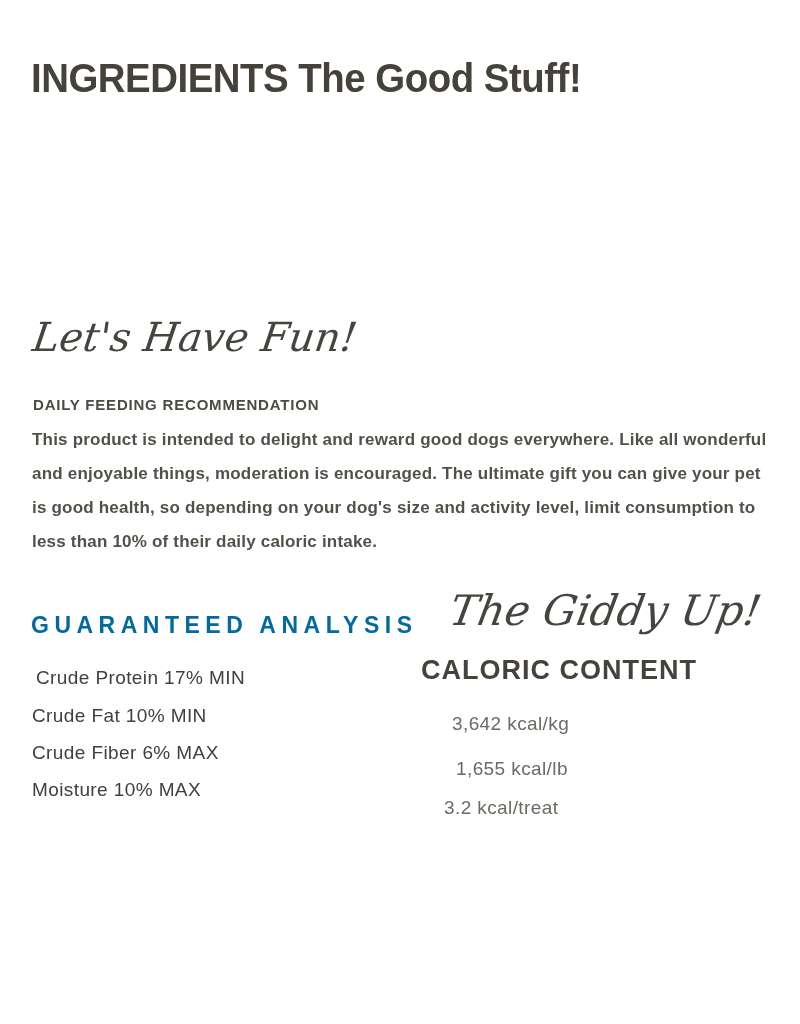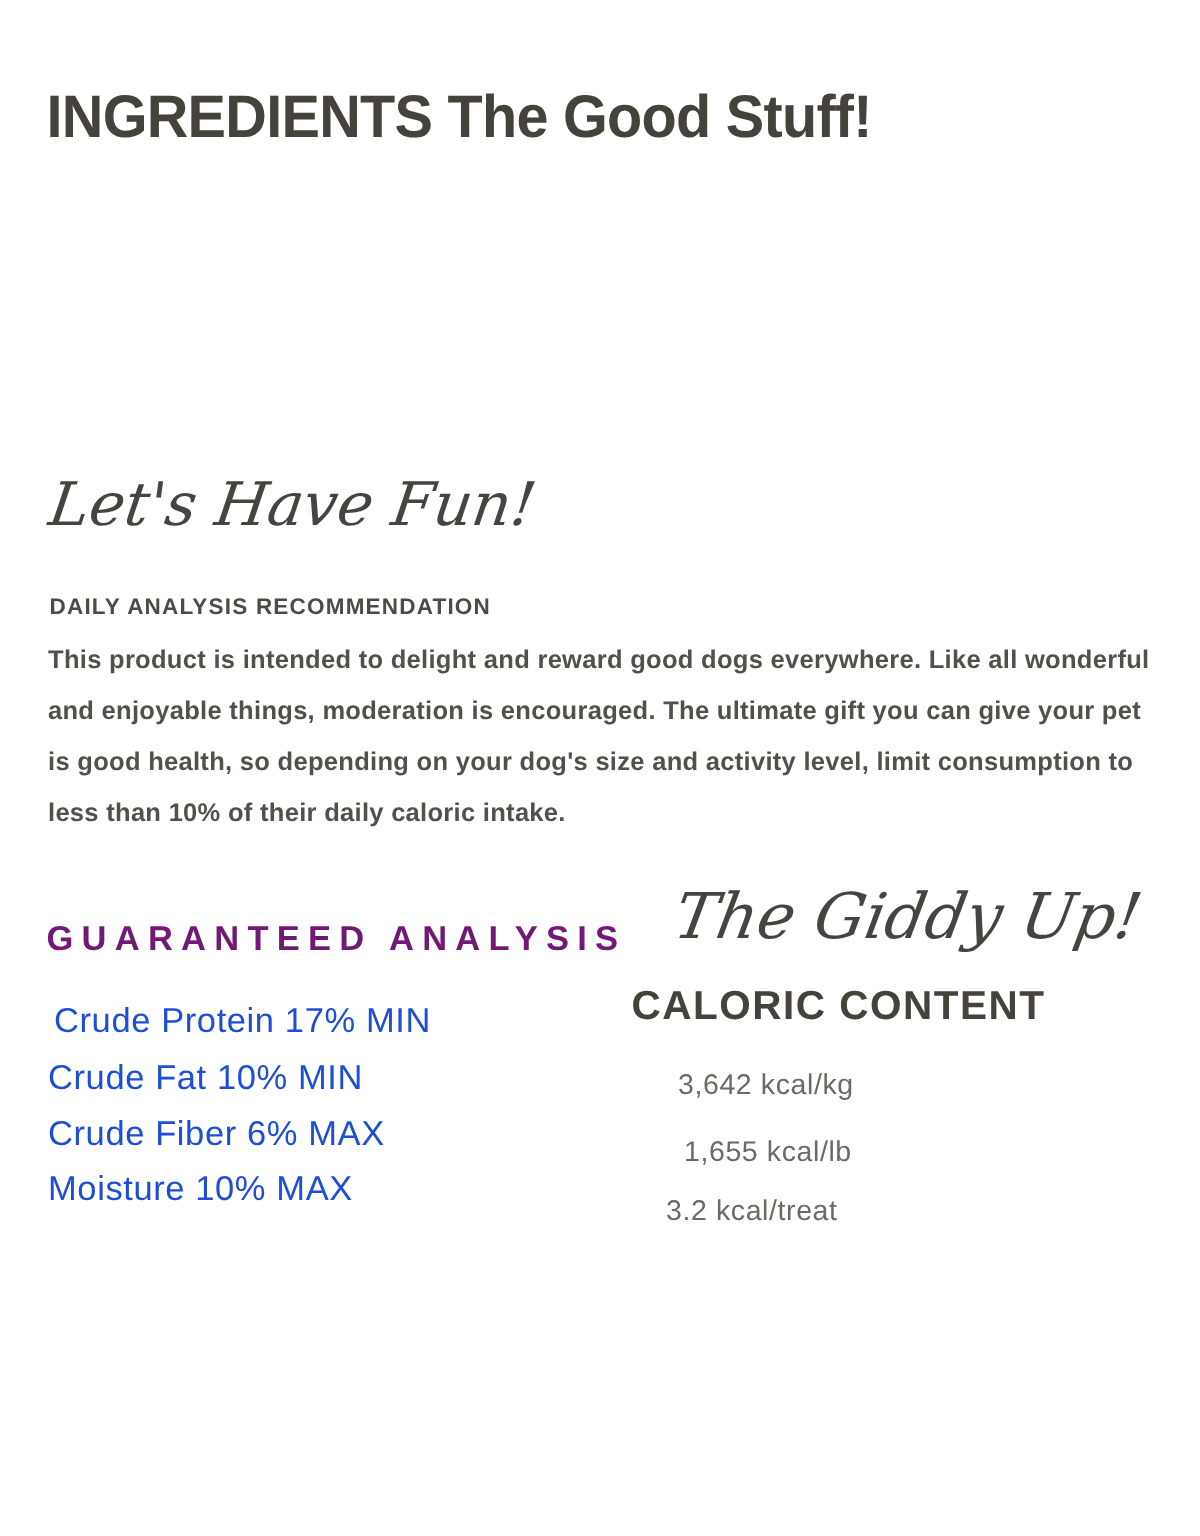--- a/index.html
+++ b/index.html
@@ -35,25 +35,25 @@
   }
   .feed-body {
     position:absolute; left:32px; top:423px; width:748px; margin:0;
     font-size:17px; font-weight:bold; line-height:34px;
     color:#53504a; letter-spacing:0.2px;
   }
 
   
   .ga-head {
     position:absolute; left:31px; top:612px;
-    font-size:23px; font-weight:bold; letter-spacing:5.5px; color:#701a75;
+    font-size:23px; font-weight:bold; letter-spacing:5.5px; color:#0369a1;
     white-space:nowrap;
   }
   .ga-item {
-    position:absolute; font-size:23px; color:#1d4ed8;
+    position:absolute; font-size:19px; color:#404040;
     letter-spacing:0.4px; white-space:nowrap;
   }
   .ga-item-0 { left:36px; top:667px; }
   .ga-item-1 { left:32px; top:705px; }
   .ga-item-2 { left:32px; top:742px; }
   .ga-item-3 { left:32px; top:779px; }
 
   
   .script-giddy {
     position:absolute; left:446px; top:586px; font-size:42px;
@@ -100,21 +100,21 @@
 </head>
 <body>
 
 <div class="page">
 
   <h1 class="title">INGREDIENTS The Good Stuff!</h1>
 
 
   <div class="script script-fun">Let's Have Fun!</div>
 
-  <div class="feed-head">DAILY ANALYSIS RECOMMENDATION</div>
+  <div class="feed-head">DAILY FEEDING RECOMMENDATION</div>
 
   <p class="feed-body">This product is intended to delight and reward good dogs everywhere. Like all wonderful and enjoyable things, moderation is encouraged. The ultimate gift you can give your pet is good health, so depending on your dog's size and activity level, limit consumption to less than 10% of their daily caloric intake.</p>
 
   <div class="ga-head">GUARANTEED ANALYSIS</div>
   <div class="ga-item ga-item-0">Crude Protein 17% MIN</div>
   <div class="ga-item ga-item-1">Crude Fat 10% MIN</div>
   <div class="ga-item ga-item-2">Crude Fiber 6% MAX</div>
   <div class="ga-item ga-item-3">Moisture 10% MAX</div>
 
   <div class="script script-giddy">The Giddy Up!</div>

